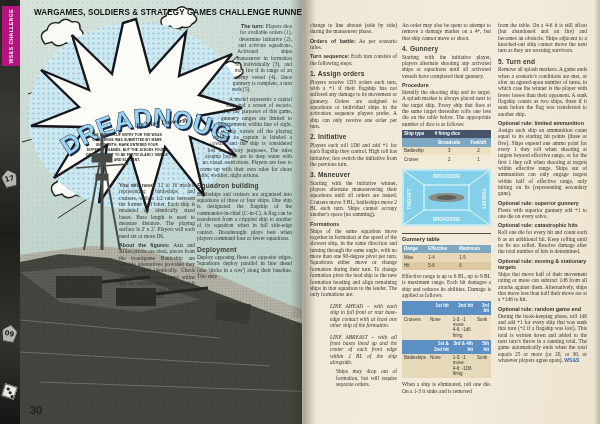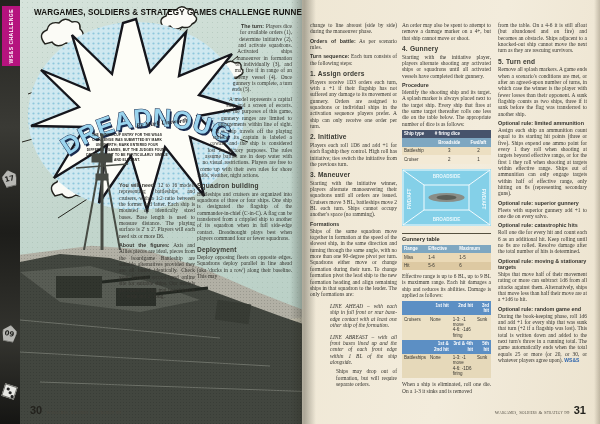--- a/index.html
+++ b/index.html
@@ -367,21 +367,17 @@
       <div class="boldline" data-name="optional-rule-heading">Optional rule: superior gunnery</div>
       <p class="p" data-name="paragraph">Fleets with superior gunnery add +1 to one die on every salvo.</p>
       <div class="boldline" data-name="optional-rule-heading">Optional rule: catastrophic hits</div>
       <p class="p" data-name="paragraph">Roll one die for every hit and count each 6 as an additional hit. Keep rolling until no 6s are rolled. Resolve damage after the total number of hits is determined.</p>
       <div class="boldline" data-name="optional-rule-heading">Optional rule: moving &amp; stationary targets</div>
       <p class="p" data-name="paragraph">Ships that move half of their movement rating or more can subtract 1d6 from all attacks against them. Alternatively, ships that move less than half their move are at a +1d6 to hit.</p>
       <div class="boldline" data-name="optional-rule-heading">Optional rule: random game end</div>
       <p class="p" data-name="paragraph"><span>During the book-keeping phase, roll 1d6 and add +1 for every ship that was sunk that turn (+2 if a flagship was lost). This total is written down and added to the next turn's throw in a running total. The game automatically ends when the total equals 25 or more (or 20, or 30, or whatever players agree upon).</span> <span class="endmark" data-name="wss-endmark">WS&amp;S</span></p>
     </div>
 
-    <div class="footer" id="footer-right" data-name="right-footer">
-      <span class="mag" data-name="magazine-title">Wargames, Soldiers &amp; Strategy 99</span>
-      <span class="pageno" data-name="page-number">31</span>
-    </div>
   </div>
 
   <div id="spine" data-name="spine-shadow"></div>
   <div id="right-edge" data-name="page-edge-shadow"></div>
 </div>
 
 </body></html>

